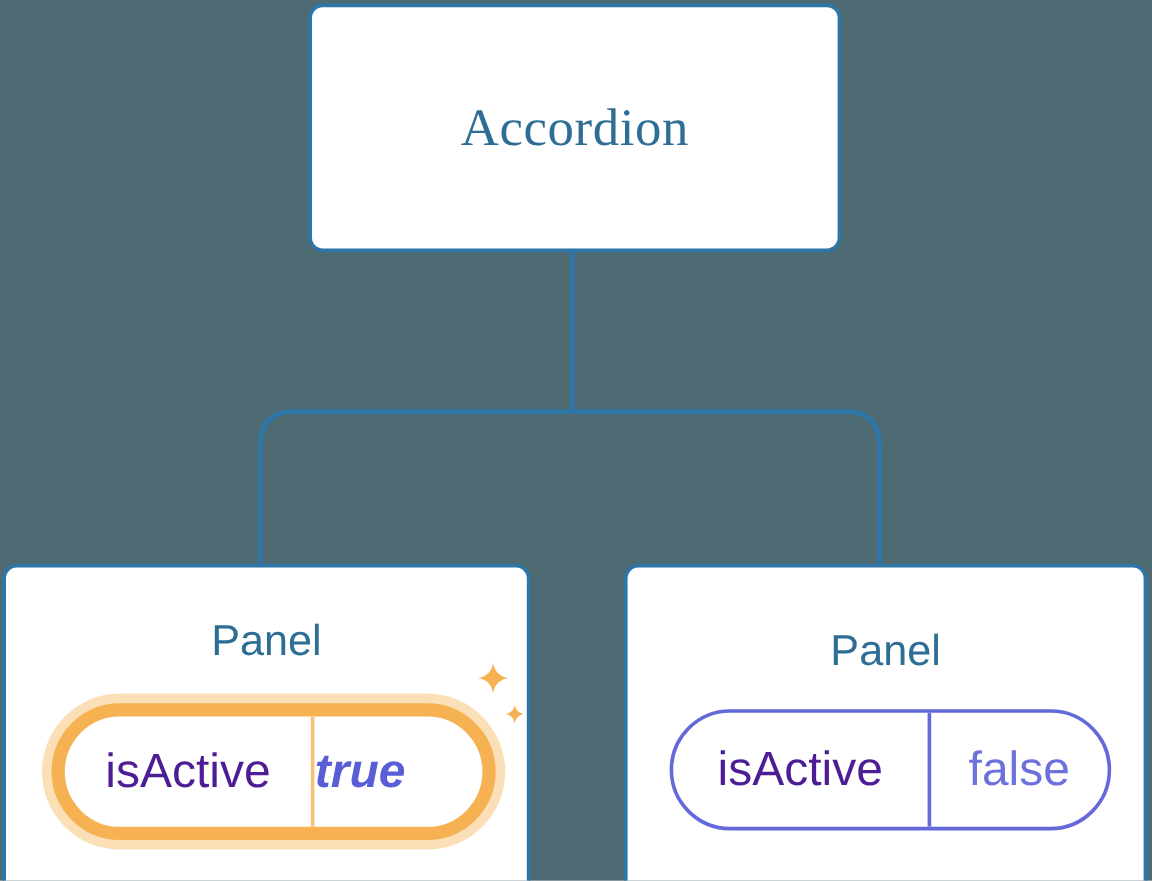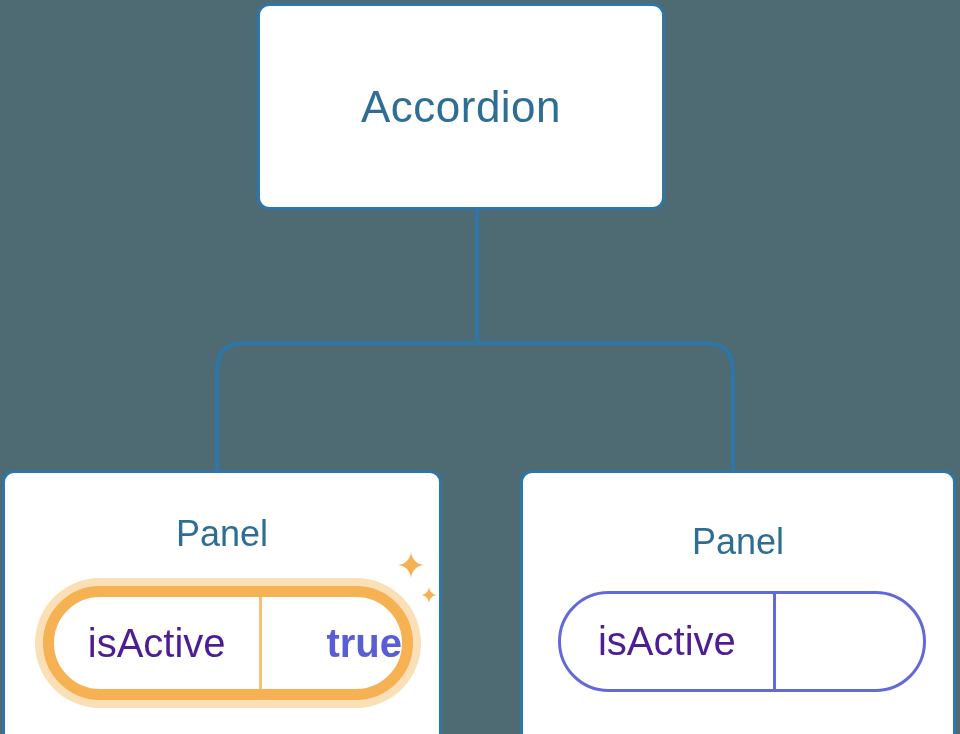--- a/index.html
+++ b/index.html
@@ -22,25 +22,26 @@
   .card {
     position: absolute;
     box-sizing: border-box;
     background: #FFFFFF;
     border: 3px solid #2E76A8;
     border-radius: 12px;
   }
   .root-card {
     left: 257px;
     top: 3px;
-    width: 408px;
+    width: 444px;
     height: 207px;
     display: flex;
     align-items: center;
     justify-content: center;
+    font-family: Liberation Serif, serif;
   }
   .root-label {
     color: #2F6E94;
     font-size: 44px;
     font-weight: 500;
     letter-spacing: 0.5px;
   }
   .panel-card {
     top: 470px;
     width: 440px;
@@ -87,21 +88,22 @@
     flex: 0 0 59%;
     border-right: 3px solid #F6C077;
     display: flex;
     align-items: center;
     justify-content: center;
   }
   .pill-active .cell-value {
     flex: 1 1 auto;
     display: flex;
     align-items: center;
-    justify-content: flex-end;
+    justify-content: flex-start;
+    font-style: italic;
   }
 
   
   .pill-inactive {
     position: absolute;
     left: 35px;
     top: 118px;
     width: 368px;
     height: 101px;
     box-sizing: border-box;
@@ -182,16 +184,19 @@
     </svg>
   </div>
 
   <div class="card panel-card right">
     <div class="panel-title">Panel</div>
 
     <div class="pill-inactive">
       <div class="cell-name">
         <span class="prop-name">isActive</span>
       </div>
+      <div class="cell-value">
+        <span class="prop-value">false</span>
+      </div>
     </div>
   </div>
 
 </div>
 
 </body></html>

